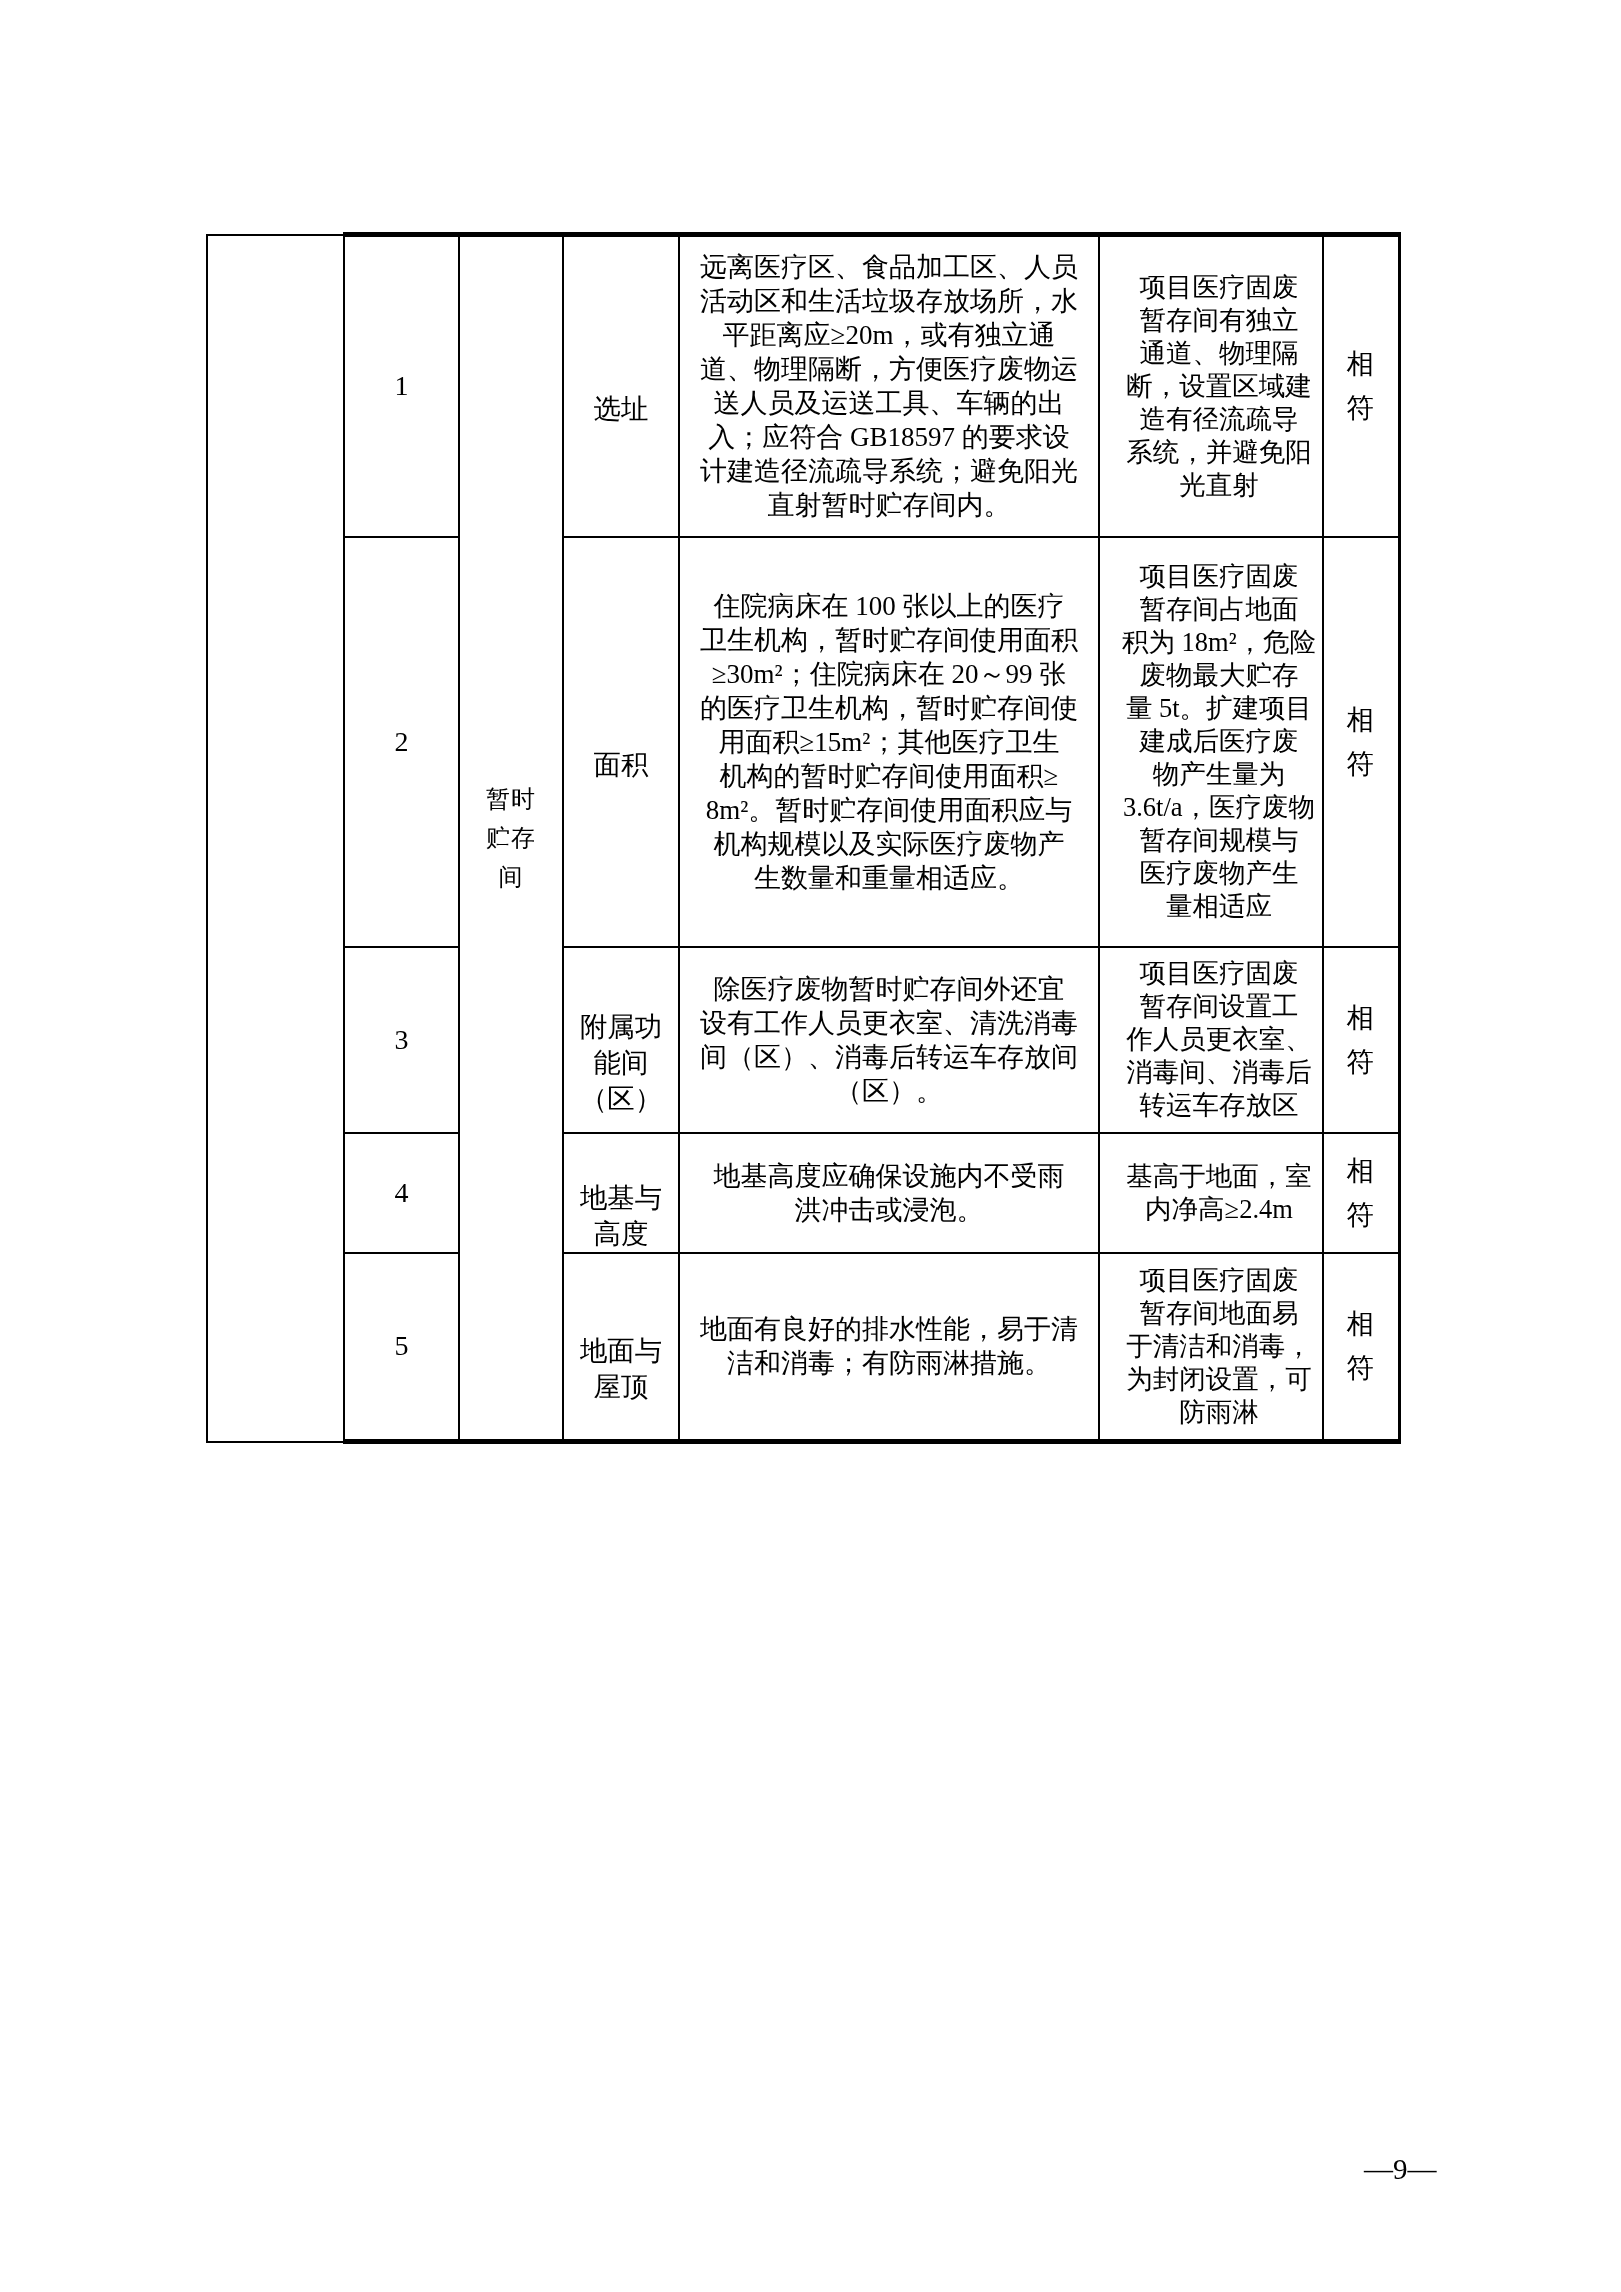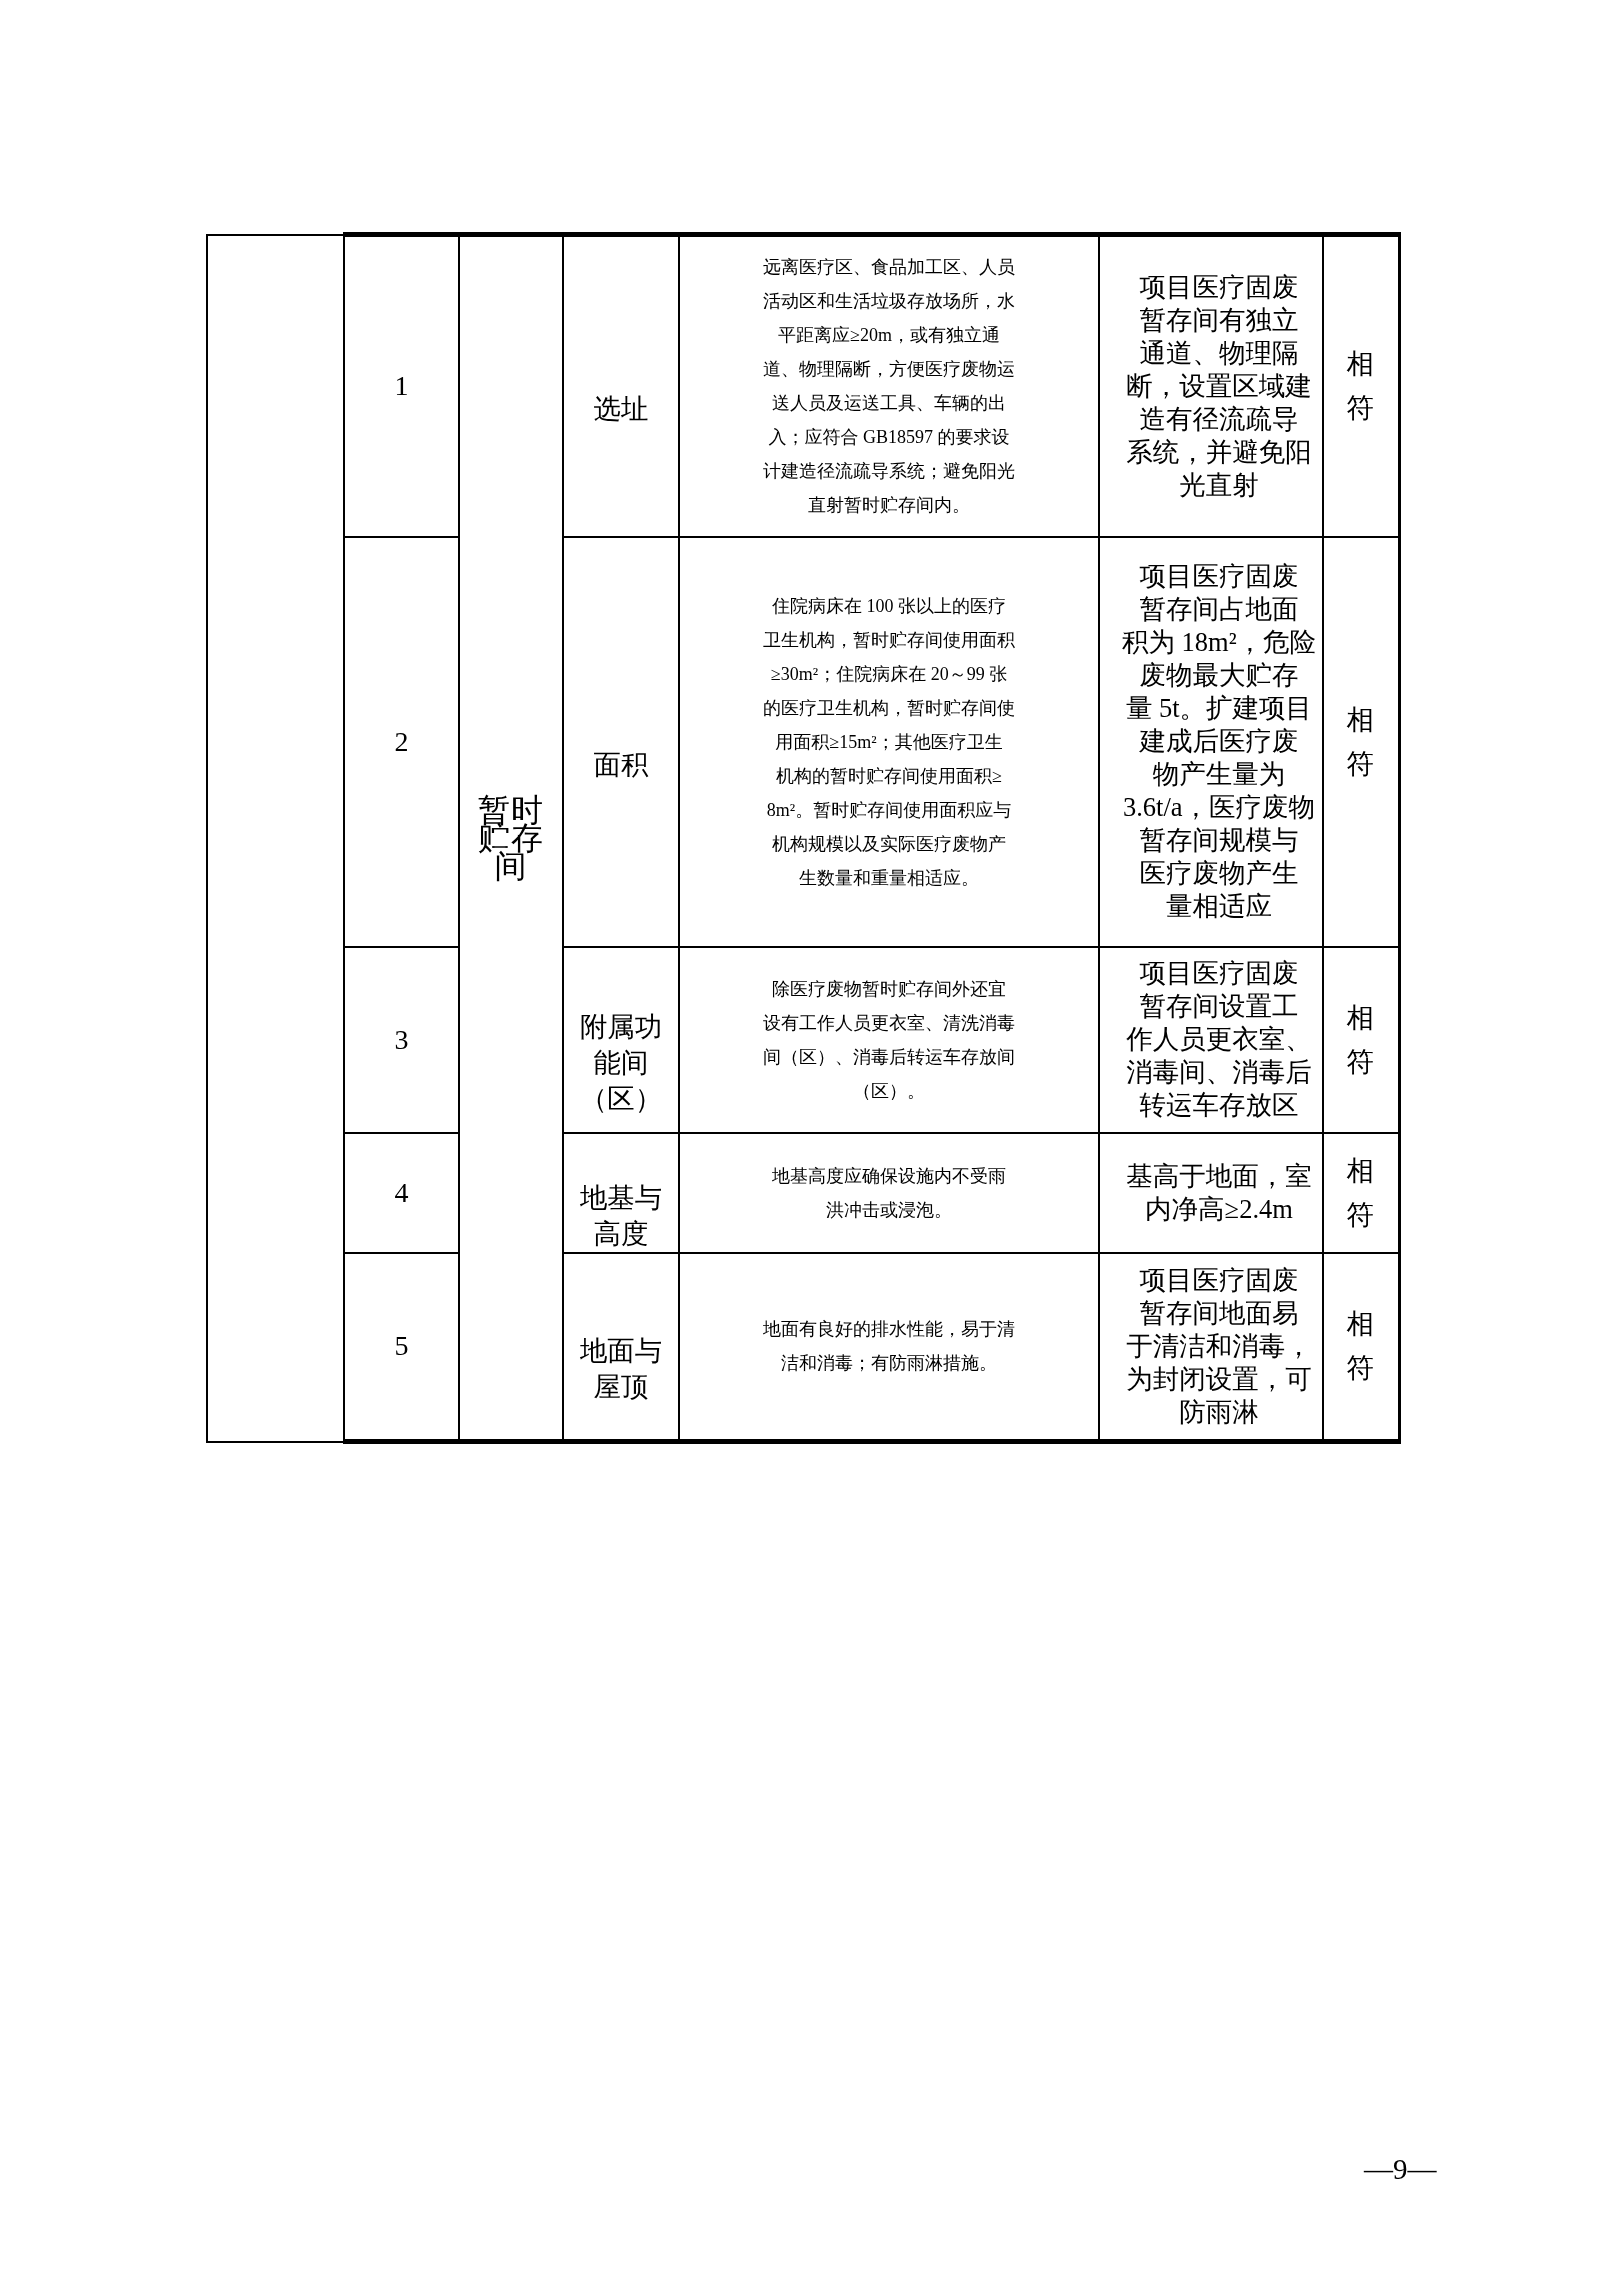--- a/index.html
+++ b/index.html
@@ -38,23 +38,23 @@
   tr.last-row td { border-bottom: 5.9px solid #000; }
   td.cell-group { border-bottom: 5.9px solid #000; }
   td.cell-result { border-right: 3.9px solid #000; }
 
   .txt {
     white-space: pre;
     text-align: center;
     margin: 0 auto;
   }
   .num { font-size: 28px; }
-  .group-txt { font-size: 32px; line-height: 28px; letter-spacing: 1px; }
+  .group-txt { font-size: 24px; line-height: 39px; letter-spacing: 1px; }
   .item-txt { font-size: 27.4px; line-height: 36px; margin-top: 46px; }
-  .req-txt { font-size: 18px; line-height: 34px; }
+  .req-txt { font-size: 27px; line-height: 34px; }
   .status-txt { font-size: 26.5px; line-height: 33px; padding-left: 16px; }
   .result-txt { font-size: 27.4px; line-height: 44px; letter-spacing: 1px; }
 
   .page-number {
     position: absolute;
     left: 1364px;
     top: 2153px;
     font-size: 29px;
     white-space: pre;
   }

